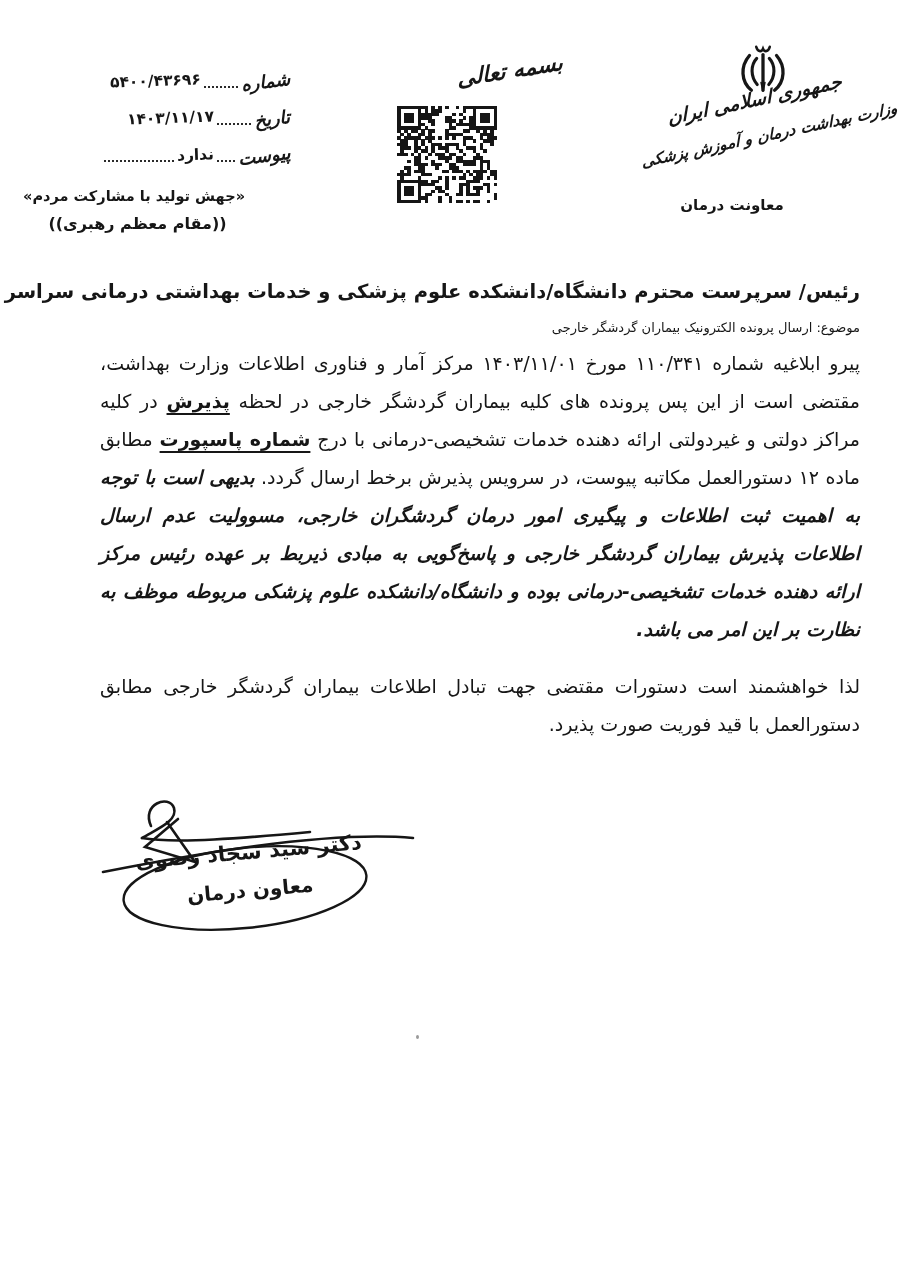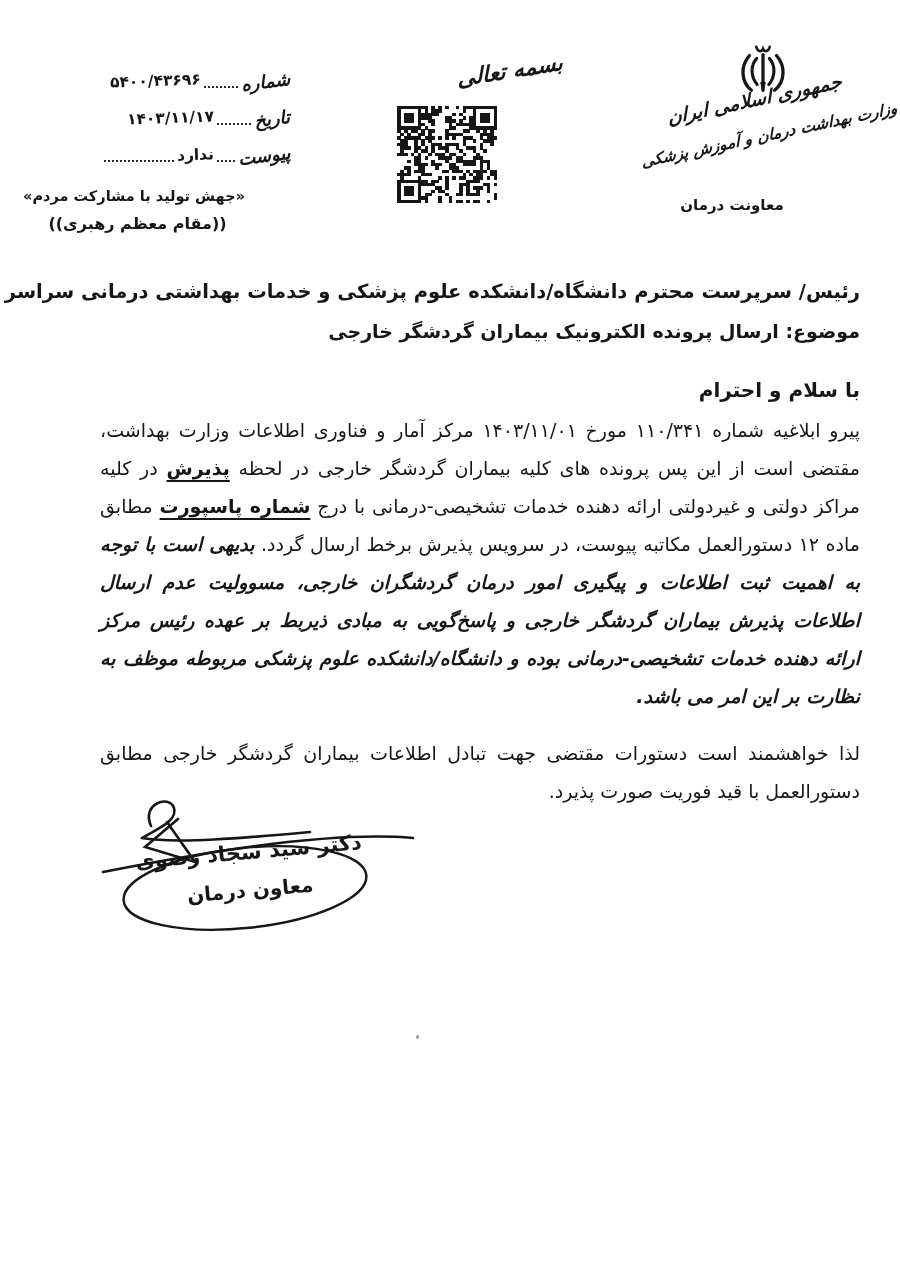--- a/index.html
+++ b/index.html
@@ -50,21 +50,21 @@
     transform:rotate(-12deg) skewX(-8deg);display:inline-block;margin-top:16px;margin-right:-10px;
   }
   .department{
     position:absolute;top:196px;right:108px;width:120px;text-align:center;
     font-weight:bold;font-size:15px;white-space:nowrap;
   }
 
   
   .letter{position:absolute;top:280px;right:40px;left:100px;}
   .recipient{font-weight:bold;font-size:19.5px;white-space:nowrap;text-align:right;}
-  .subject{font-weight:bold;font-size:19px;text-align:right;margin-top:17px;}
+  .subject{font-weight:normal;font-size:13px;text-align:right;margin-top:17px;}
   .salutation{font-weight:bold;font-size:20px;margin-top:36px;}
   .para{
     font-size:19px;line-height:38px;text-align:justify;text-justify:inter-word;
     margin-top:9px;
   }
   .para.second{margin-top:9px;}
   .bu{font-weight:bold;text-decoration:underline;text-decoration-thickness:2px;text-underline-offset:5px;}
   .bi{font-weight:bold;font-style:italic;}
 
   
@@ -539,21 +539,20 @@
   </svg>
   <div class="org-cal">
     <div><span class="org-l1">جمهوری اسلامی ایران</span></div>
     <div><span class="org-l2">وزارت بهداشت درمان و آموزش پزشکی</span></div>
   </div>
   <div class="department">معاونت درمان</div>
 
   <div class="letter">
     <div class="recipient">رئیس/ سرپرست محترم دانشگاه/دانشکده علوم پزشکی و خدمات بهداشتی درمانی سراسر کشور</div>
     <div class="subject">موضوع: ارسال پرونده الکترونیک بیماران گردشگر خارجی</div>
-    <div class="salutation">با سلام و احترام</div>
     <p class="para"><span>پیرو ابلاغیه شماره ۱۱۰/۳۴۱ مورخ ۱۴۰۳/۱۱/۰۱ مرکز آمار و فناوری اطلاعات وزارت بهداشت، مقتضی است از این پس پرونده های کلیه بیماران گردشگر خارجی در لحظه </span><span class="bu">پذیرش</span><span> در کلیه مراکز دولتی و غیردولتی ارائه دهنده خدمات تشخیصی-درمانی با درج </span><span class="bu">شماره پاسپورت</span><span> مطابق ماده ۱۲ دستورالعمل مکاتبه پیوست، در سرویس پذیرش برخط ارسال گردد. </span><span class="bi">بدیهی است با توجه به اهمیت ثبت اطلاعات و پیگیری امور درمان گردشگران خارجی، مسوولیت عدم ارسال اطلاعات پذیرش بیماران گردشگر خارجی و پاسخ‌گویی به مبادی ذیربط بر عهده رئیس مرکز ارائه دهنده خدمات تشخیصی-درمانی بوده و دانشگاه/دانشکده علوم پزشکی مربوطه موظف به نظارت بر این امر می باشد.</span></p>
     <p class="para second">لذا خواهشمند است دستورات مقتضی جهت تبادل اطلاعات بیماران گردشگر خارجی مطابق دستورالعمل با قید فوریت صورت پذیرد.</p>
   </div>
 
   <div class="sig-wrap">
     <svg class="sig-svg" width="350" height="150" viewBox="0 0 350 150">
       <g fill="none" stroke="#161616" stroke-width="2.6" stroke-linecap="round">
         <path d="M56 34 C46 12 74 2 79 16 C83 29 62 37 47 46"></path>
         <path d="M72 30 L100 70 L50 55 L83 27"></path>
         <path d="M8 80 C90 64 230 38 318 46"></path>

